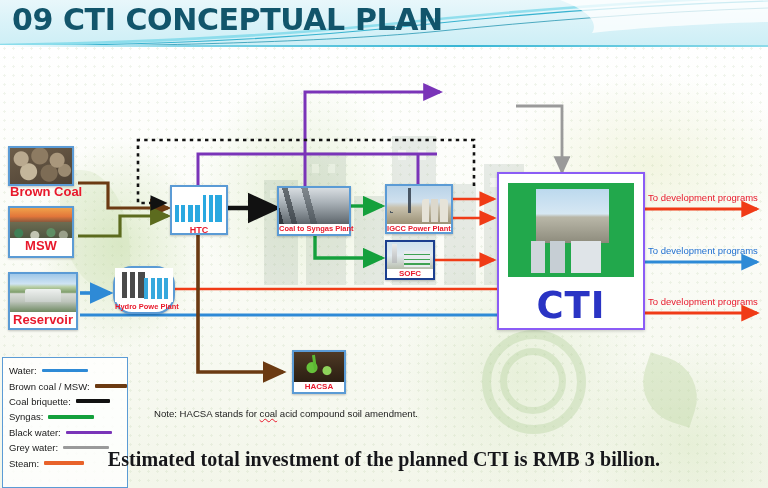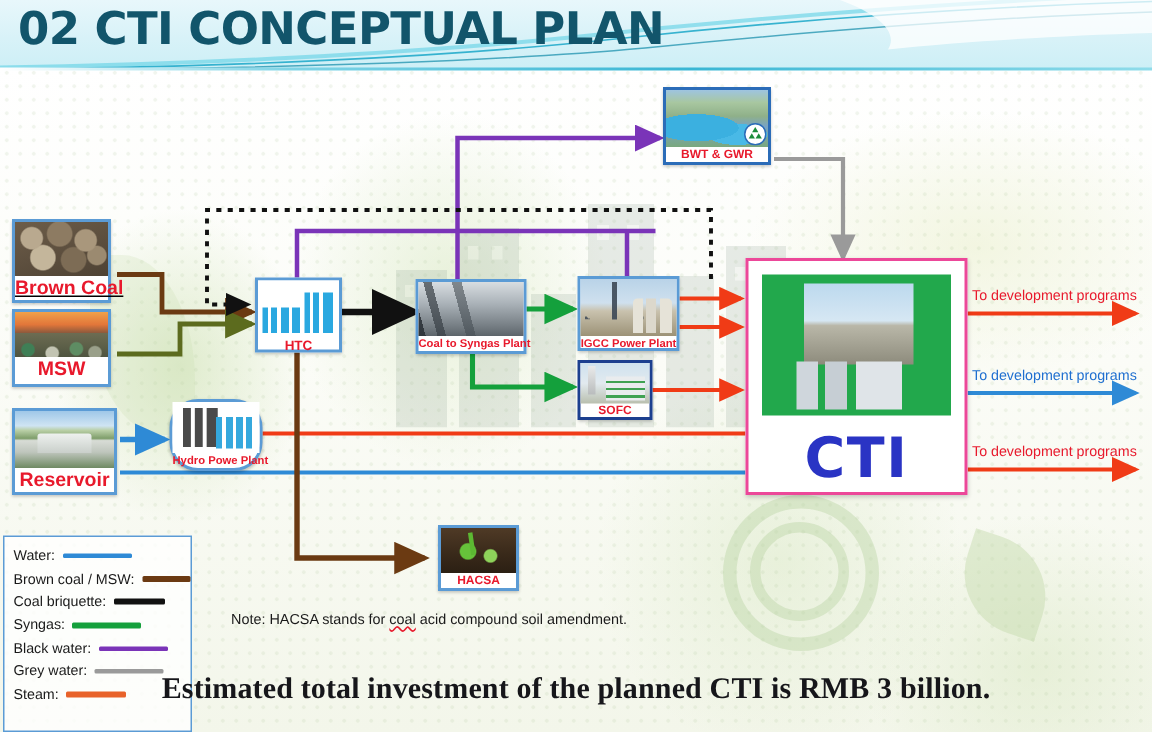--- a/index.html
+++ b/index.html
@@ -227,21 +227,21 @@
   }
   .th-hacsa::after{
     content:"";position:absolute;left:38%;top:10%;width:3px;height:50%;
     background:#5cb832;transform:rotate(-8deg);
   }
 
   
   .cti-box{
     position:absolute;
     background:#ffffff;
-    border:2px solid #ec4899;
+    border:2px solid #8b5cf6;
     box-sizing:border-box;
     box-shadow:0 1px 3px rgba(0,0,0,.2);
   }
   .cti-green{
     position:absolute;left:9px;top:9px;right:9px;height:94px;
     background:#22a84c;
     overflow:hidden;
   }
   .cti-pic{
     position:absolute;left:22%;top:6%;width:58%;height:58%;
@@ -354,21 +354,21 @@
 
   <div class="header">
     <svg class="swoosh" style="left:0;top:0;" width="768" height="46" viewBox="0 0 768 46" preserveAspectRatio="none">
       <path d="M0,46 C150,46 330,34 520,16 C620,7 700,2 768,0 L768,-6 L0,-6 Z" fill="#ffffff" opacity="0"></path>
       <path d="M768,0 C660,2 560,9 470,20 C360,33 220,44 0,46 L0,46 L768,46 Z" fill="#cdeff6" opacity="0"></path>
       <path d="M768,1 C640,5 520,14 410,26 C300,38 150,45 0,46" stroke="#1aa7c8" stroke-width="1.1" fill="none" opacity=".85"></path>
       <path d="M768,8 C650,12 540,21 430,32 C320,42 160,46 0,47" stroke="#0f8aa8" stroke-width="1" fill="none" opacity=".7"></path>
       <path d="M768,-4 C630,2 500,12 380,25 C270,36 130,43 0,45" stroke="#5fd0e4" stroke-width="2.6" fill="none" opacity=".6"></path>
       <path d="M560,0 L768,0 L768,22 C700,24 640,28 592,33 C600,20 582,8 560,0 Z" fill="#ffffff" opacity=".75"></path>
     </svg>
-    <div class="header-title">02 CTI CONCEPTUAL PLAN</div>
+    <div class="header-title">09 CTI CONCEPTUAL PLAN</div>
   </div>
   <div class="hdr-rule"></div>
 
   <svg id="wires" viewBox="0 0 768 488">
     <defs>
       <marker id="ah-brown" markerWidth="7" markerHeight="7" refX="5.6" refY="3" orient="auto">
         <path d="M0,0 L6.6,3 L0,6 Z" fill="#6b3a12"></path>
       </marker>
       <marker id="ah-green" markerWidth="7" markerHeight="7" refX="5.6" refY="3" orient="auto">
         <path d="M0,0 L6.6,3 L0,6 Z" fill="#14a03c"></path>
@@ -426,21 +426,21 @@
 
     <path d="M430,260 L494,260" stroke="#f03b16" stroke-width="2.6" fill="none" marker-end="url(#ah-red)"></path>
 
     <path d="M198,233 L198,372 L283,372" stroke="#6b3a12" stroke-width="3.6" fill="none" marker-end="url(#ah-brown)"></path>
 
     <path d="M645,209 L757,209" stroke="#f03b16" stroke-width="2.8" fill="none" marker-end="url(#ah-red)"></path>
     <path d="M645,262 L757,262" stroke="#2e8ad6" stroke-width="2.8" fill="none" marker-end="url(#ah-blue)"></path>
     <path d="M645,313 L757,313" stroke="#f03b16" stroke-width="2.8" fill="none" marker-end="url(#ah-red)"></path>
   </svg>
 
-  <div class="node" style="left:8px;top:146px;width:66px;height:56px;text-decoration:underline;">
+  <div class="node" style="left:8px;top:146px;width:66px;height:40px;">
     <span class="thumb th-coal"></span>
     <span class="cap cap-lg">Brown Coal</span>
   </div>
 
   <div class="node" style="left:8px;top:206px;width:66px;height:52px;">
     <span class="thumb th-msw"></span>
     <span class="cap cap-lg">MSW</span>
   </div>
 
   <div class="node" style="left:8px;top:272px;width:70px;height:58px;">
@@ -466,31 +466,20 @@
   <div class="node" style="left:385px;top:184px;width:68px;height:50px;">
     <span class="thumb th-igcc"></span>
     <span class="cap cap-xs">IGCC Power Plant</span>
   </div>
 
   <div class="node" style="left:385px;top:240px;width:50px;height:40px;border-color:#1c3f8f;">
     <span class="thumb th-sofc" style="height:27px;"></span>
     <span class="cap cap-sm">SOFC</span>
   </div>
 
-  <div class="node" style="left:442px;top:58px;width:72px;height:52px;border-color:#2b6cb8;">
-    <span class="thumb th-bwt" style="height:38px;position:relative;">
-      <svg style="position:absolute;right:1px;bottom:1px;" width="15" height="15" viewBox="0 0 15 15">
-        <circle cx="7.5" cy="7.5" r="7" fill="#ffffff" stroke="#2b6cb8" stroke-width="1"></circle>
-        <path d="M7.5,2.6 L9.6,6.2 L5.4,6.2 Z" fill="#1b8b3a"></path>
-        <path d="M3.1,10.4 L7.3,10.4 L5.2,6.9 Z" fill="#1b8b3a"></path>
-        <path d="M11.9,10.4 L9.8,6.9 L7.7,10.4 Z" fill="#1b8b3a"></path>
-      </svg>
-    </span>
-    <span class="cap cap-sm">BWT &amp; GWR</span>
-  </div>
 
   <div class="node" style="left:292px;top:350px;width:54px;height:44px;">
     <span class="thumb th-hacsa"></span>
     <span class="cap cap-sm">HACSA</span>
   </div>
 
   <div class="cti-box" style="left:497px;top:172px;width:148px;height:158px;">
     <div class="cti-green">
       <div class="cti-pic"></div>
       <div class="cti-pic2"></div>

